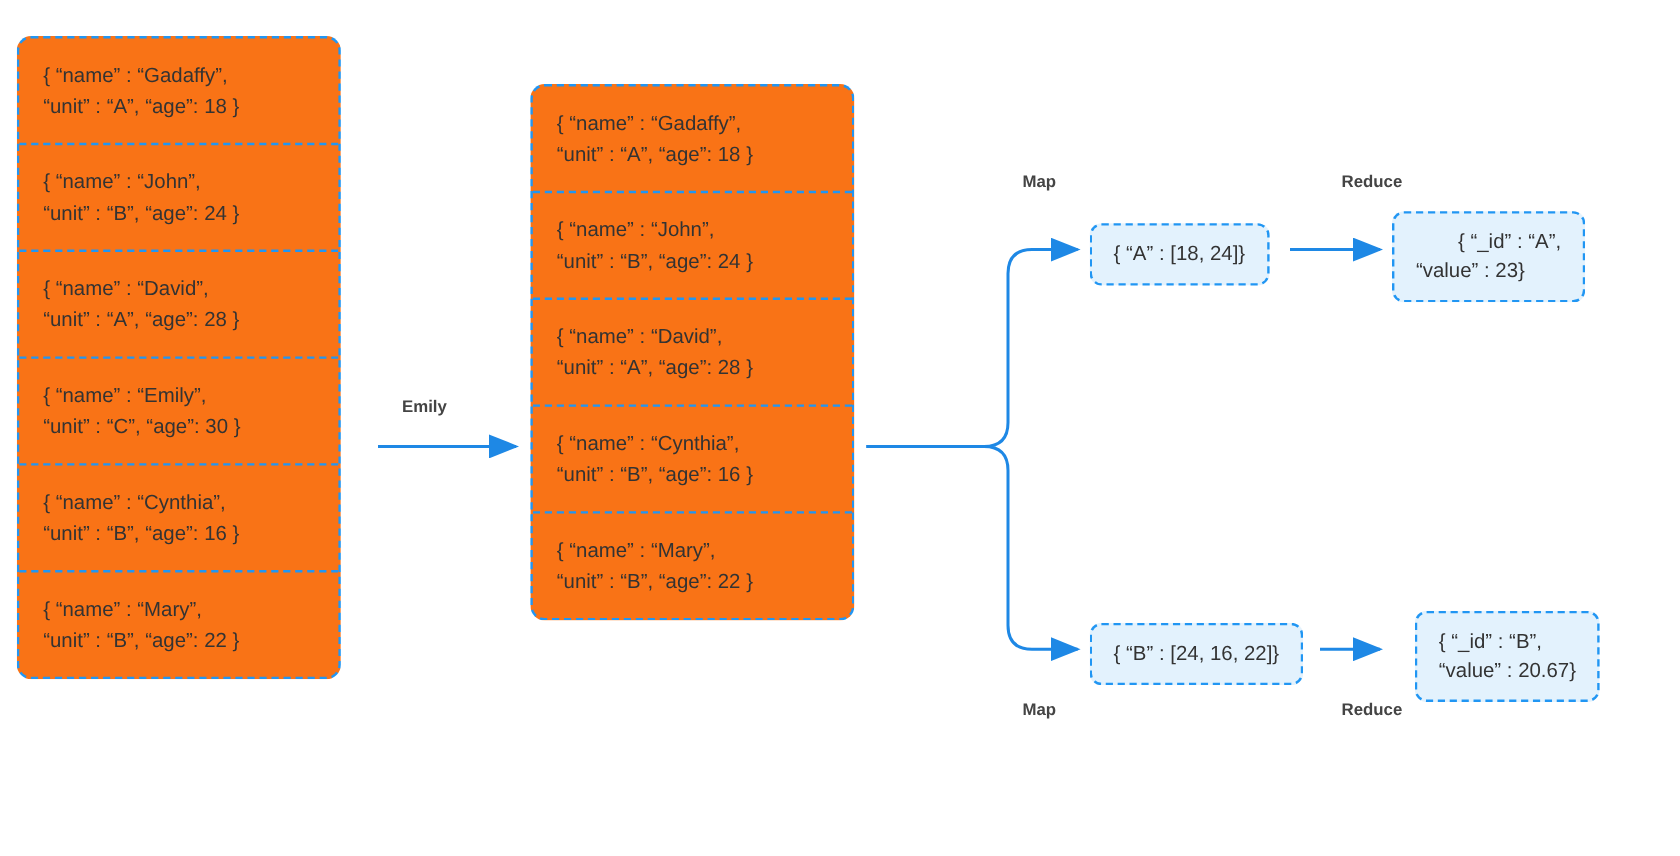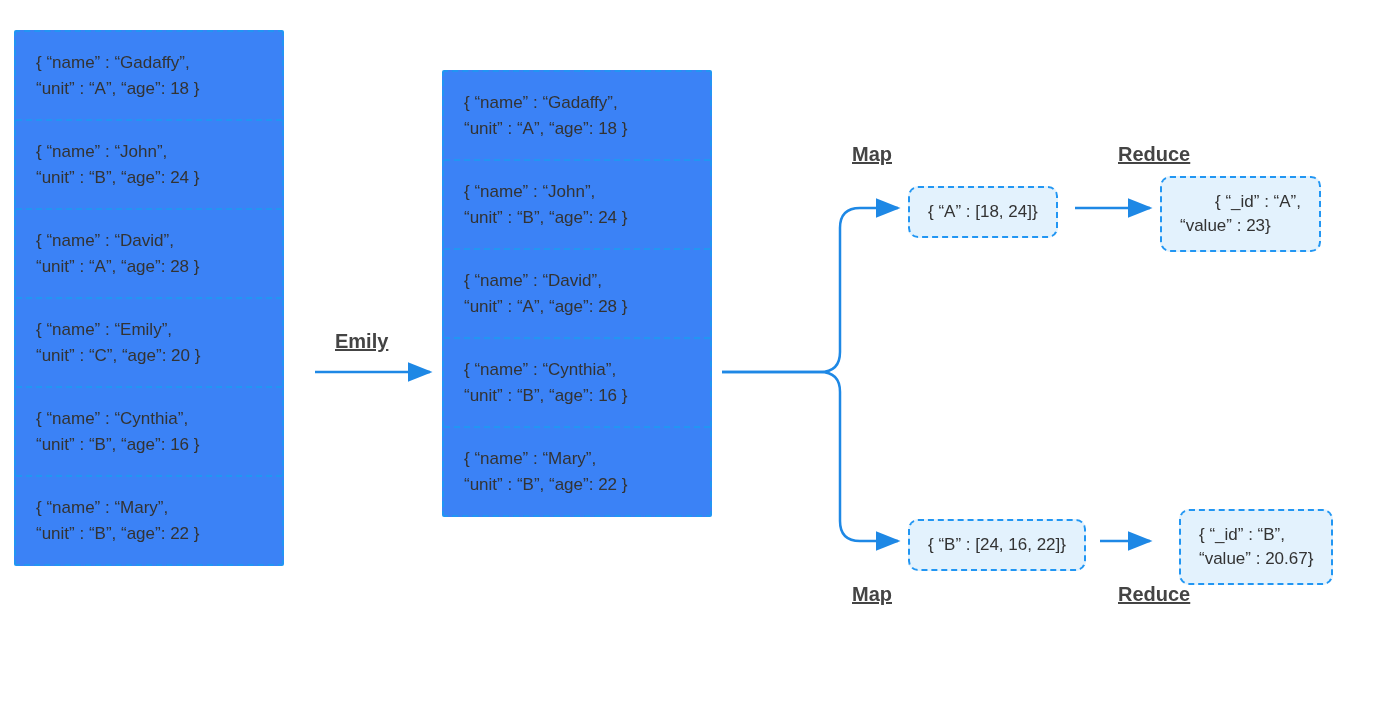--- a/index.html
+++ b/index.html
@@ -9,22 +9,22 @@
     width: 1400px;
     height: 713px;
     background: #fff;
     font-family: -apple-system, "Segoe UI", "Helvetica Neue", Arial, sans-serif;
     color: #333;
     position: relative;
   }
   .container {
     position: absolute;
     border: 2px dashed #2196f3;
-    border-radius: 2px;
-    background: #3b82f6;
+    border-radius: 12px;
+    background: #f97316;
     padding: 0;
     overflow: hidden;
   }
   .record {
     border-bottom: 2px dashed #2196f3;
     padding: 18px 20px;
     font-size: 17px;
     line-height: 1.5;
     color: #333;
   }
@@ -34,45 +34,44 @@
     border: 2px dashed #2196f3;
     border-radius: 10px;
     background: #e3f2fd;
     padding: 12px 18px;
     font-size: 17px;
     line-height: 1.4;
     color: #333;
   }
   .label {
     position: absolute;
-    font-size: 20px;
+    font-size: 14px;
     font-weight: 600;
     color: #444;
-    text-decoration: underline;
   }
   
   .arrow {
     position: absolute;
     stroke: #1e88e5;
     fill: none;
     stroke-width: 2.5;
   }
 </style>
 </head>
 <body>
 
 <div class="container" style="left:14px; top:30px; width:270px;">
   <div class="record"><span style="white-space:pre-line;">{ “name” : “Gadaffy”,
 “unit” : “A”, “age”: 18 }</span></div>
   <div class="record"><span style="white-space:pre-line;">{ “name” : “John”,
 “unit” : “B”, “age”: 24 }</span></div>
   <div class="record"><span style="white-space:pre-line;">{ “name” : “David”,
 “unit” : “A”, “age”: 28 }</span></div>
   <div class="record"><span style="white-space:pre-line;">{ “name” : “Emily”,
-“unit” : “C”, “age”: 20 }</span></div>
+“unit” : “C”, “age”: 30 }</span></div>
   <div class="record"><span style="white-space:pre-line;">{ “name” : “Cynthia”,
 “unit” : “B”, “age”: 16 }</span></div>
   <div class="record"><span style="white-space:pre-line;">{ “name” : “Mary”,
 “unit” : “B”, “age”: 22 }</span></div>
 </div>
 
 <div class="label" style="left:335px; top:330px;">Emily</div>
 
 <div class="container" style="left:442px; top:70px; width:270px;">
   <div class="record"><span style="white-space:pre-line;">{ “name” : “Gadaffy”,

